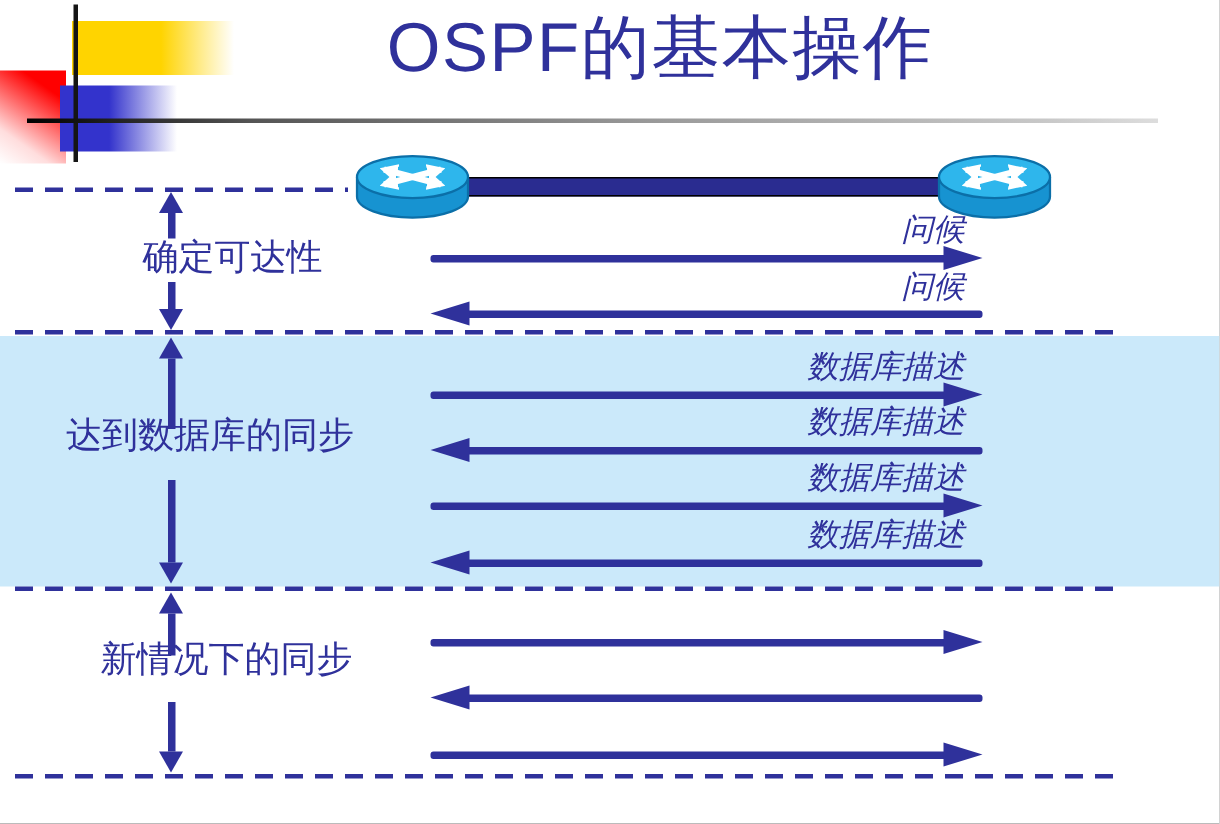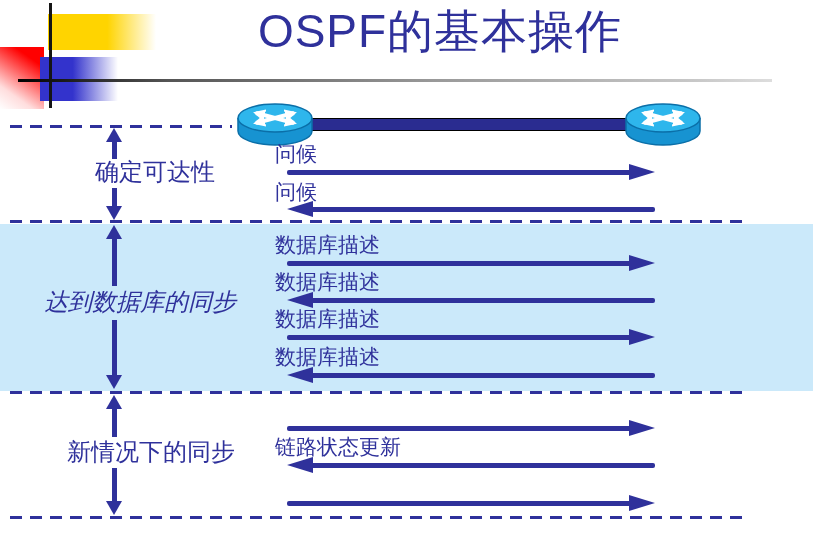--- a/index.html
+++ b/index.html
@@ -60,25 +60,25 @@
   .varrow .tri{width:0;height:0;border-left:8px solid transparent;border-right:8px solid transparent;}
   .varrow.up .tri{border-bottom:14px solid var(--navy);}
   .varrow.down .tri{border-top:14px solid var(--navy);}
   .va1u{top:128px;height:31px;} .va1d{top:188px;height:32px;}
   .va2u{top:225px;height:61px;} .va2d{top:320px;height:69px;}
   .va3u{top:395px;height:42px;} .va3d{top:468px;height:47px;}
   
   .phase-label{position:absolute;color:var(--navy);font-size:24px;line-height:28px;
     text-align:right;white-space:nowrap;}
   .pl1{left:15px;top:158px;width:200px;}
-  .pl2{left:14px;top:288px;width:222px;font-style:italic;}
-  .pl3{left:15px;top:438px;width:220px;}
-  
-  .msg-label{position:absolute;left:287px;width:368px;text-align:left;color:var(--navy);
-    font-size:21px;line-height:25px;transform:translateX(-12px);white-space:nowrap;}
+  .pl2{left:14px;top:277px;width:222px;}
+  .pl3{left:15px;top:426px;width:220px;}
+  
+  .msg-label{position:absolute;left:287px;width:368px;text-align:right;color:var(--navy);
+    font-size:21px;line-height:25px;transform:translateX(-12px);white-space:nowrap;font-style:italic;}
   .msg-arrow{position:absolute;left:287px;width:368px;height:18px;}
   .msg-arrow .shaft{position:absolute;top:7px;height:5px;background:var(--navy);border-radius:2px;}
   .msg-arrow.right .shaft{left:0;right:22px;}
   .msg-arrow.left  .shaft{left:22px;right:0;}
   .msg-arrow .head{position:absolute;top:1px;width:0;height:0;
     border-top:8px solid transparent;border-bottom:8px solid transparent;}
   .msg-arrow.right .head{right:0;border-left:26px solid var(--navy);}
   .msg-arrow.left  .head{left:0;border-right:26px solid var(--navy);}
   .ml-s1r1{top:141px;} .ma-s1r1{top:163px;}
   .ml-s1r2{top:179px;} .ma-s1r2{top:200px;}
@@ -197,21 +197,20 @@
   <div class="msg-label ml-s2r4">数据库描述</div>
   <div class="msg-arrow left ma-s2r4">
       <div class="shaft"></div>
       <div class="head"></div>
     </div>
 
   <div class="msg-arrow right ma-s3r1">
       <div class="shaft"></div>
       <div class="head"></div>
     </div>
-  <div class="msg-label ml-s3r2">链路状态更新</div>
   <div class="msg-arrow left ma-s3r2">
       <div class="shaft"></div>
       <div class="head"></div>
     </div>
   <div class="msg-arrow right ma-s3r3">
       <div class="shaft"></div>
       <div class="head"></div>
     </div>
 
 </div>

